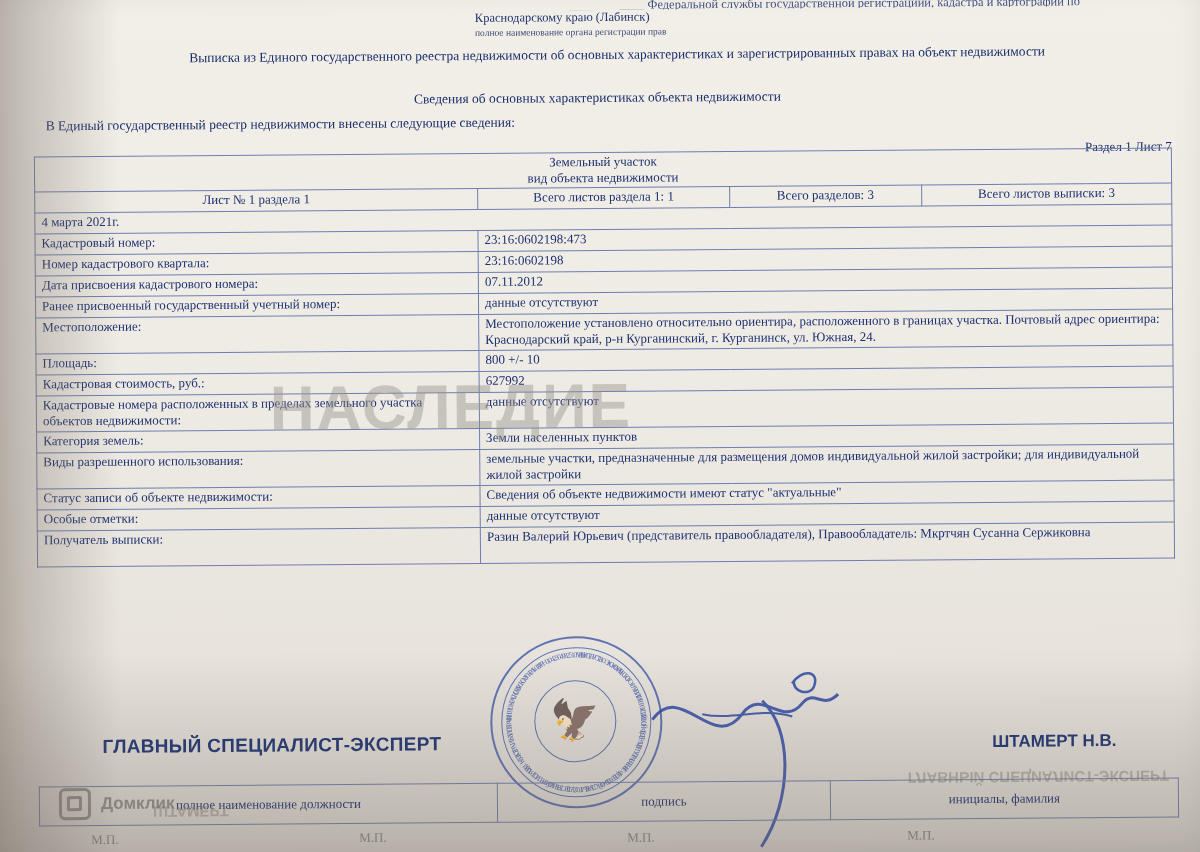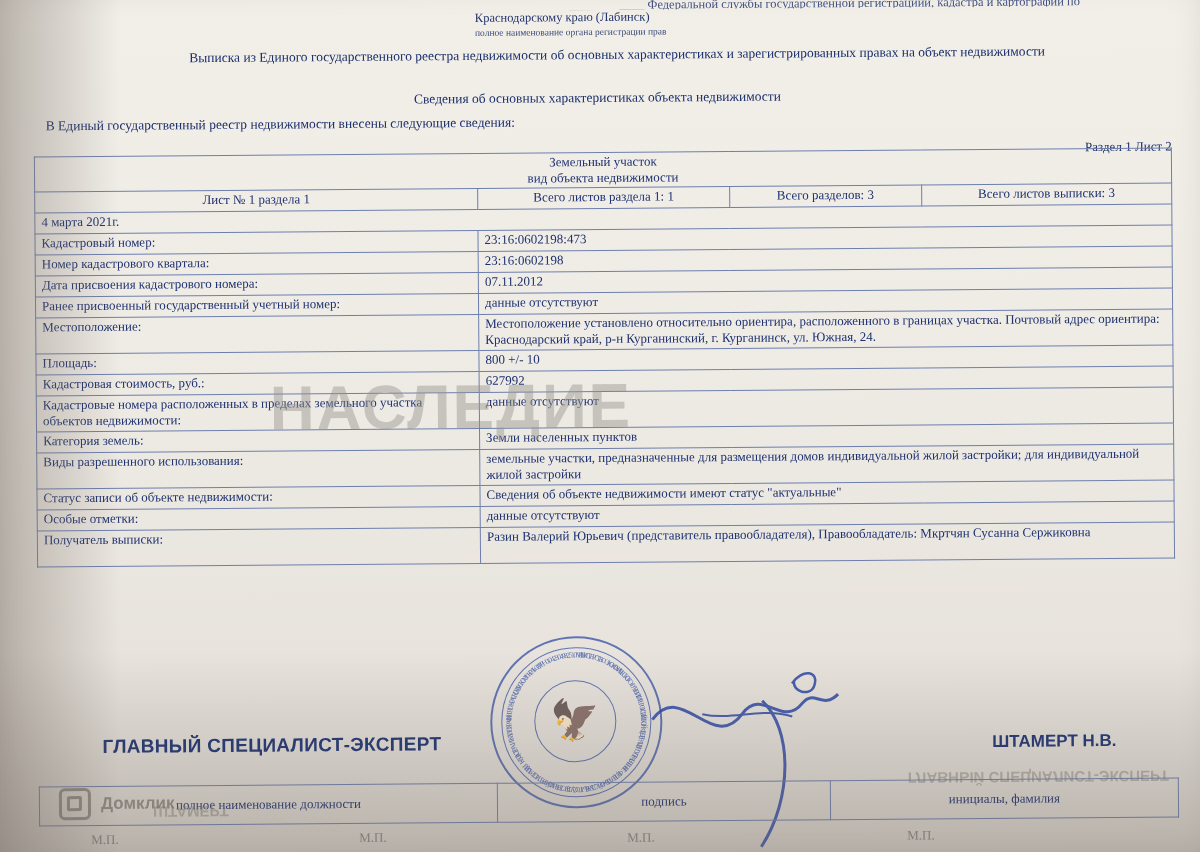--- a/index.html
+++ b/index.html
@@ -287,21 +287,21 @@
 
     <div class="hdr">
       <span class="clip">____________ Федеральной службы государственной регистрациии, кадастра и картографии по</span>
       <span class="l2">Краснодарскому краю (Лабинск)</span>
       <span class="cap">полное наименование органа регистрации прав</span>
     </div>
 
     <div class="title1">Выписка из Единого государственного реестра недвижимости об основных характеристиках и зарегистрированных правах на объект недвижимости</div>
     <div class="title2">Сведения об основных характеристиках объекта недвижимости</div>
     <div class="intro">В Единый государственный реестр недвижимости внесены следующие сведения:</div>
-    <div class="razdel">Раздел 1 Лист 2</div>
+    <div class="razdel">Раздел 1 Лист 7</div>
 
     <table class="doc">
       <tbody>
           <tr>
         <td class="center" colspan="4">
           <div>Земельный участок</div>
           <div>вид объекта недвижимости</div>
         </td>
       </tr>
       <tr>

